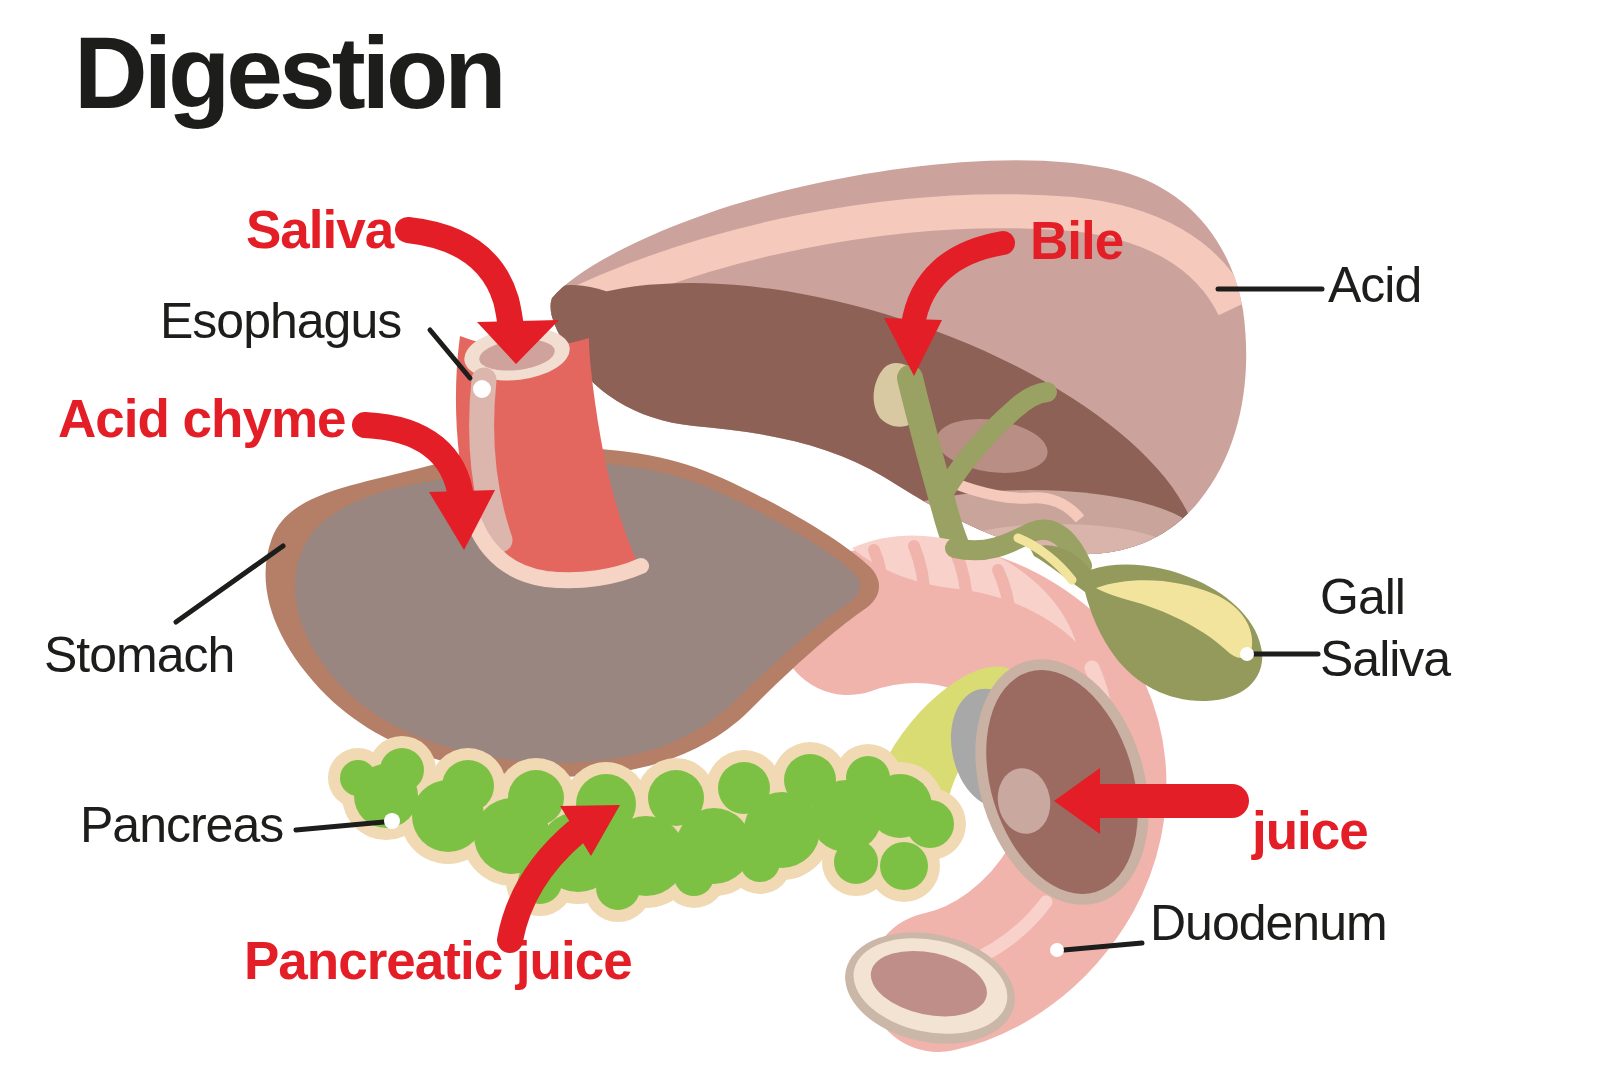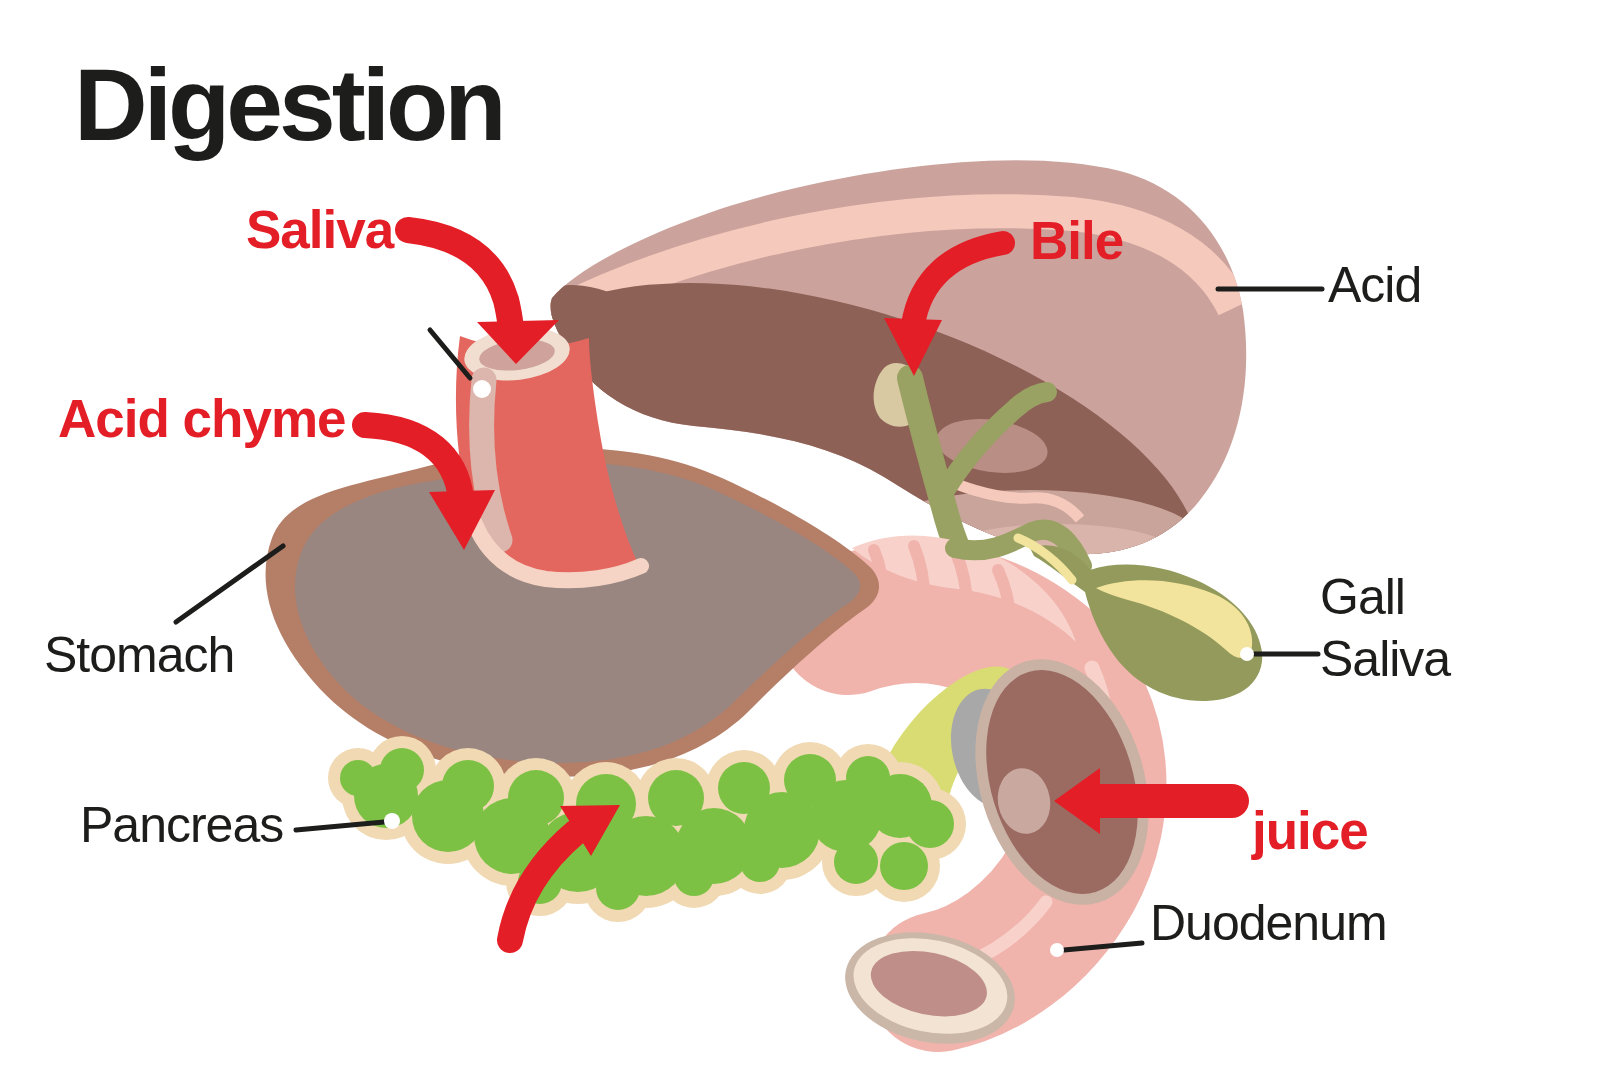--- a/index.html
+++ b/index.html
@@ -1,21 +1,21 @@
 <!DOCTYPE html>
 <html style="--background: #ffffff; --label_red: #e41e26; --text_black: #1d1d1b; --liver_base: #cba39c; --liver_top_highlight: #f5c9bb; --liver_shadow: #8e6156; --liver_mauve_patch: #b88e85; --liver_under_band: #c9a49b; --liver_under_band_light: #d9b4ab; --esophagus_tube: #e4675f; --esophagus_rim: #f1ded1; --esophagus_opening: #cfa39b; --esophagus_highlight: #dcb5ac; --esophagus_base_band: #f6d4c5; --stomach_rim: #b57e67; --stomach_body: #998680; --duodenum_tube: #f0b4ad; --duodenum_highlight: #f8d2ca; --duodenum_cut_rim: #c9b2a3; --duodenum_lumen: #9b6a61; --duodenum_papilla: #c9a8a0; --duodenum_end_outer: #cbb7a8; --duodenum_end_rim: #f2e3d2; --duodenum_end_lumen: #bf8e89; --bile_duct_olive: #99a263; --gall_bladder_olive: #939a5c; --bile_yellow: #f2e49c; --duct_cuff_tan: #d8c9a2; --pancreas_green: #7cc144; --pancreas_border: #f0d9b3; --pancreatic_duct_yellow: #d9dc72; --duct_gray: #a8a8a8; --connector_black: #1d1d1b; --dot_white: #ffffff;"><head>
 <meta charset="utf-8">
 <style>
   html,body{margin:0;padding:0;background:#fff;}
   .stage{position:relative;width:1600px;height:1077px;overflow:hidden;
          background:var(--background,#ffffff);
          font-family:"Liberation Sans",sans-serif;}
   .stage svg{position:absolute;left:0;top:0;}
   .lbl{position:absolute;line-height:1;white-space:nowrap;}
-  .title{font-size:102px;font-weight:bold;letter-spacing:-4px;color:var(--text_black,#1d1d1b);margin-top:32px;}
+  .title{font-size:102px;font-weight:bold;letter-spacing:-4px;color:var(--text_black,#1d1d1b);}
   .organ{font-size:50px;font-weight:400;letter-spacing:-1px;color:var(--text_black,#1d1d1b);}
   .secretion{font-size:53px;font-weight:bold;letter-spacing:-1px;color:var(--label_red,#e41e26);}
 </style>
 </head>
 <body>
 
 <div class="stage">
 
   <svg width="1600" height="1077" viewBox="0 0 1600 1077">
     <defs>
@@ -177,23 +177,25 @@
       <circle cx="482" cy="389" r="9"></circle>
       <circle cx="1247" cy="654" r="7"></circle>
       <circle cx="1057" cy="950" r="7"></circle>
       <circle cx="392" cy="821" r="8"></circle>
     </g>
   </svg>
 
   <div class="lbl title" style="left:74px;top:22px">Digestion</div>
 
   <div class="lbl secretion" style="left:246px;top:203px">Saliva</div>
+  <div class="lbl organ" style="left:160px;top:296px">Esophagus</div>
   <div class="lbl secretion" style="left:58px;top:392px">Acid chyme</div>
   <div class="lbl organ" style="left:44px;top:630px">Stomach</div>
   <div class="lbl secretion" style="left:1030px;top:214px">Bile</div>
   <div class="lbl organ" style="left:1328px;top:260px">Acid</div>
   <div class="lbl organ" style="left:1320px;top:572px">Gall</div>
   <div class="lbl organ" style="left:1320px;top:634px">Saliva</div>
   <div class="lbl secretion" style="left:1252px;top:804px">juice</div>
   <div class="lbl organ" style="left:1150px;top:898px">Duodenum</div>
   <div class="lbl organ" style="left:80px;top:800px">Pancreas</div>
+  <div class="lbl secretion" style="left:244px;top:934px">Pancreatic juice</div>
 
 </div>
 
 </body></html>

